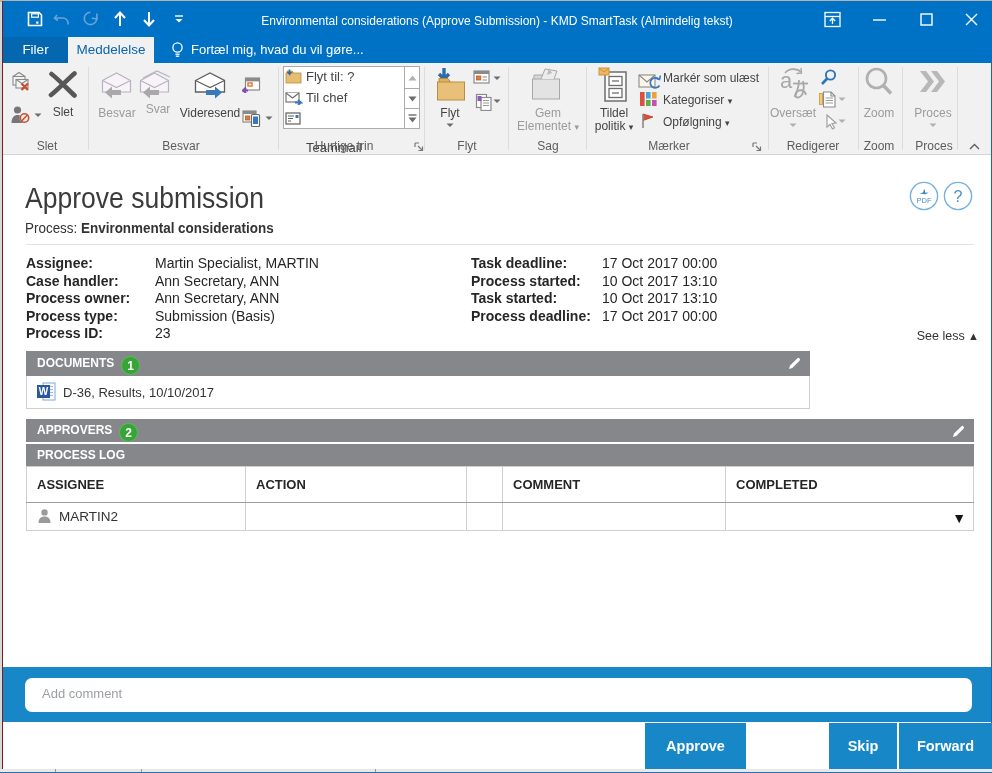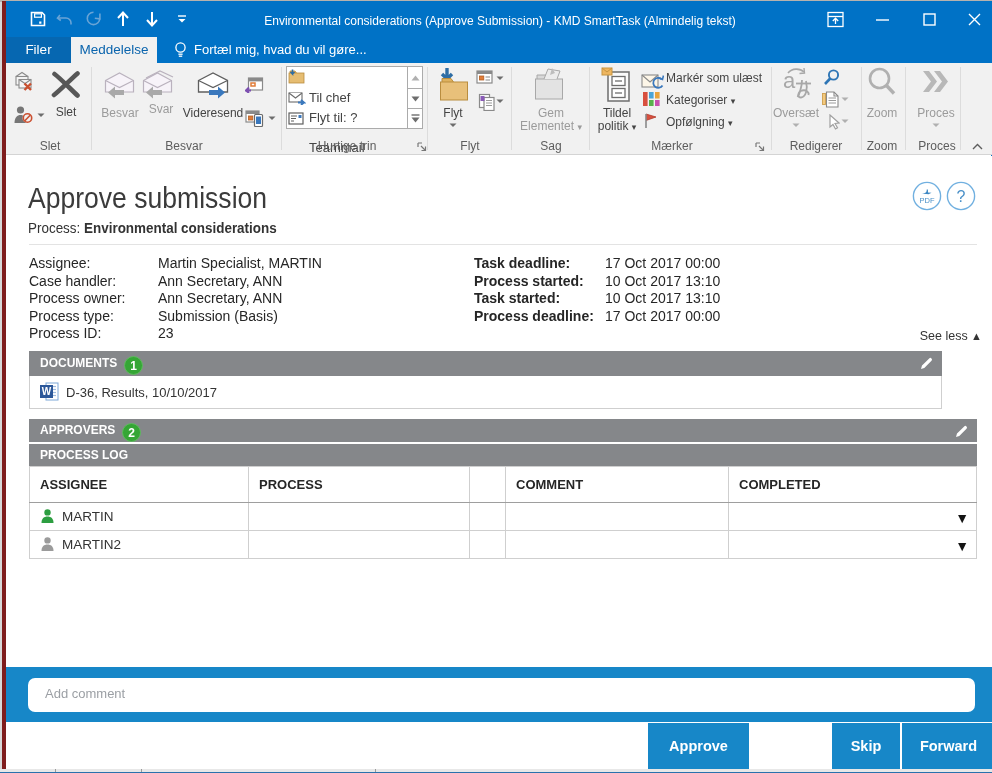--- a/index.html
+++ b/index.html
@@ -7,21 +7,21 @@
   body { font-family:"Liberation Sans", sans-serif; position:relative; background:#fff; }
   .abs { position:absolute; }
 
   
   #bg-left { left:0; top:0; width:3px; height:773px; background:#d8d8d8; }
   #bg-top { left:0; top:0; width:992px; height:2px; background:#b5b2ae; }
   #bg-bottom { left:0; top:769px; width:992px; height:4px; background:#e8e8e8; border-bottom:1.5px solid #2a72ad; }
   .bgline { top:769px; width:1px; height:3px; background:#9a9a9a; }
 
   
-  #win { left:2px; top:1px; width:990px; height:768px; background:#fff; border-left:4px solid #7f1d1d; border-right:1px solid #0072c6; }
+  #win { left:2px; top:1px; width:990px; height:768px; background:#fff; border-left:1px solid #7f1d1d; border-right:1px solid #0072c6; }
 
   
   #titlebar { left:0; top:0; width:988px; height:36px; background:#0072c6; }
   #title-text { left:0; top:13px; width:988px; text-align:center; color:#fff; font-size:12px; }
 
   
   #tabrow { left:0; top:36px; width:988px; height:26px; background:#0072c6; }
   #tab-filer { left:0; top:0; width:65px; height:26px; color:#fff; font-size:13.5px; text-align:center; line-height:26px; background:#0667b1; }
   #tab-med { left:65px; top:0; width:86px; height:27px; background:#f1f1f1; color:#0a64ad; font-size:13.5px; text-align:center; line-height:26px; }
   #tellme { left:166px; top:0; height:26px; color:#fff; font-size:13px; line-height:26px; }
@@ -34,21 +34,21 @@
   .rtext-dis { font-size:12px; color:#9b9b9b; text-align:center; }
 
   
   #content { left:0; top:155px; width:988px; height:511px; background:#fff; }
   h1 { font-weight:300; font-size:30px; color:#3b3b3b; letter-spacing:0px; }
   .sechead { background:#85878a; color:#fff; font-weight:bold; font-size:12px; }
   .badge { display:inline-block; width:19px; height:19px; border-radius:50%; background:#35a635; border:1px solid #5fba5f; color:#fff; font-size:12px; font-weight:bold; text-align:center; line-height:18px; vertical-align:-3px; }
 
   
   .drow { height:17.6px; }
-  .dl { display:inline-block; width:129px; font-weight:normal; }
+  .dl { display:inline-block; width:129px; font-weight:bold; }
   .dv { display:inline-block; width:316px; }
   .dl2 { display:inline-block; width:131px; font-weight:bold; }
   .dv2 { display:inline-block; }
 
   
   #ptable th { text-align:left; font-size:13px; font-weight:bold; color:#262626; padding:0 10px; border:1px solid #cfcfcf; border-bottom:1px solid #9e9e9e; background:#fff; height:36px; }
   #ptable td { border:1px solid #cfcfcf; padding:0 10px; height:28px; }
   #ptable .prow td:first-child { padding-left:11px; }
   .ddown { position:absolute; right:7px; top:7px; font-size:14px; color:#141414; }
 
@@ -220,21 +220,21 @@
         <path d="M1 3 L7.5 8 L14 3" fill="#fff" stroke="#6b6b6b" stroke-width="1.1"></path>
         <path d="M10 12.5 L16 12.5 L13 9.8 M16 12.5 L13 15" fill="none" stroke="#3a78bd" stroke-width="1.8"></path>
       </svg>
     <svg class="abs" style="left:282px; top:49px;" width="16" height="13" viewBox="0 0 16 13">
         <rect x="1" y="1" width="14" height="11" fill="#fff" stroke="#5f5f5f" stroke-width="1.2"></rect>
         <rect x="10.5" y="3" width="3" height="3" fill="#3a78bd"></rect>
         <line x1="3" y1="4" x2="9" y2="4" stroke="#5f5f5f" stroke-width="1"></line>
         <line x1="3" y1="6.5" x2="8" y2="6.5" stroke="#5f5f5f" stroke-width="1"></line>
         <line x1="3" y1="9" x2="6" y2="9" stroke="#5f5f5f" stroke-width="1"></line>
       </svg>
-    <div class="abs" style="left:303px; top:6px; font-size:13px; color:#444;margin-top:41px;">Flyt til: ?</div>
+    <div class="abs" style="left:303px; top:6px; font-size:13px; color:#444;">Flyt til: ?</div>
     <div class="abs" style="left:303px; top:27px; font-size:13px; color:#444;">Til chef</div>
     <div class="abs" style="left:303px; top:49px; font-size:13px; color:#444;margin-top:28px;">Teammail</div>
 
     <div class="abs" style="left:401px; top:25px; width:16px; height:1px; background:#ababab;"></div>
     <div class="abs" style="left:401px; top:45px; width:16px; height:1px; background:#ababab;"></div>
     <svg class="abs" style="left:405px; top:12px;" width="9" height="6" viewBox="0 0 9 6">
         <path d="M0.5 5.5 L4.5 0.5 L8.5 5.5 Z" fill="#b0b0b0"></path>
       </svg>
     <svg class="abs" style="left:405px; top:33px;" width="9" height="6" viewBox="0 0 9 6">
         <path d="M0.5 0.5 L4.5 5.5 L8.5 0.5 Z" fill="#6d6d6d"></path>
@@ -418,21 +418,21 @@
 
     <div class="abs" id="details" style="left:23px; top:99px; width:948px; font-size:14px; color:#262626;">
       <div class="drow"><span class="dl">Assignee:</span><span class="dv">Martin Specialist, MARTIN</span><span class="dl2">Task deadline:</span><span class="dv2">17 Oct 2017 00:00</span></div>
       <div class="drow"><span class="dl">Case handler:</span><span class="dv">Ann Secretary, ANN</span><span class="dl2">Process started:</span><span class="dv2">10 Oct 2017 13:10</span></div>
       <div class="drow"><span class="dl">Process owner:</span><span class="dv">Ann Secretary, ANN</span><span class="dl2">Task started:</span><span class="dv2">10 Oct 2017 13:10</span></div>
       <div class="drow"><span class="dl">Process type:</span><span class="dv">Submission (Basis)</span><span class="dl2">Process deadline:</span><span class="dv2">17 Oct 2017 00:00</span></div>
       <div class="drow"><span class="dl">Process ID:</span><span class="dv">23</span></div>
       <div class="abs" style="right:-5px; top:74px; font-size:12.5px; color:#333;">See less <span style="font-size:11px;">▲</span></div>
     </div>
 
-    <div class="abs" id="sec-doc" style="left:23px; top:195px; width:913px;">
+    <div class="abs" id="sec-doc" style="left:23px; top:195px; width:784px;">
       <div class="sechead" style="position:relative; height:25px; line-height:25px; padding-left:11px;">DOCUMENTS&nbsp;&nbsp;<span class="badge">1</span>
         <svg class="abs" style="right:8px; top:5px;" width="15" height="15" viewBox="0 0 15 15">
             <path d="M2 13 L3 9.6 L10.2 2.4 A1.6 1.6 0 0 1 12.5 4.7 L5.3 11.9 Z" fill="#fff"></path>
           </svg>
       </div>
       <div style="position:relative; height:33px; border:1px solid #cfcfcf; border-top:none; background:#fff;">
         <svg class="abs" style="left:10px; top:6px;" width="19" height="19" viewBox="0 0 19 19">
             <rect x="6" y="1" width="12" height="17" fill="#fff" stroke="#7da7d8" stroke-width="1"></rect>
             <line x1="8" y1="4.5" x2="16" y2="4.5" stroke="#9dbbdf" stroke-width="1.2"></line>
             <line x1="8" y1="7.5" x2="16" y2="7.5" stroke="#9dbbdf" stroke-width="1.2"></line>
@@ -456,34 +456,24 @@
         <colgroup>
             <col style="width:219px">
             <col style="width:221px">
             <col style="width:36px">
             <col style="width:223px">
             <col>
           </colgroup>
         <tbody>
             <tr class="phead">
           <th>ASSIGNEE</th>
-              <th>PROCESS</th>
+              <th>ACTION</th>
               <th></th>
               <th>COMMENT</th>
               <th>COMPLETED</th>
-        </tr>
-        <tr class="prow">
-          <td><svg width="13" height="14" viewBox="0 0 13 14" style="vertical-align:-2px; margin-right:8px;">
-                  <circle cx="6.5" cy="3.4" r="3.2" fill="#2d9e41"></circle>
-                  <path d="M0.5 14 C0.5 9.6 3 7.6 6.5 7.6 C10 7.6 12.5 9.6 12.5 14 Z" fill="#2d9e41"></path>
-                </svg>MARTIN</td>
-          <td></td>
-              <td></td>
-              <td></td>
-          <td style="position:relative;">&nbsp;<span class="ddown">▼</span></td>
         </tr>
         <tr class="prow">
           <td><svg width="13" height="14" viewBox="0 0 13 14" style="vertical-align:-2px; margin-right:8px;">
                   <circle cx="6.5" cy="3.4" r="3.2" fill="#9b9b9b"></circle>
                   <path d="M0.5 14 C0.5 9.6 3 7.6 6.5 7.6 C10 7.6 12.5 9.6 12.5 14 Z" fill="#9b9b9b"></path>
                 </svg>MARTIN2</td>
           <td></td>
               <td></td>
               <td></td>
           <td style="position:relative;">&nbsp;<span class="ddown">▼</span></td>

